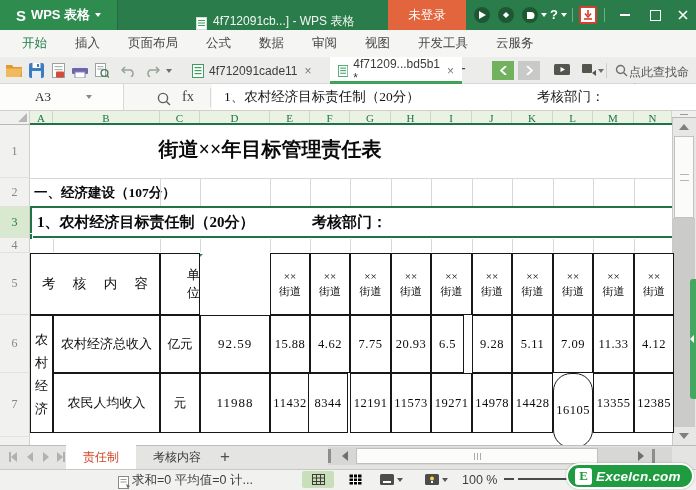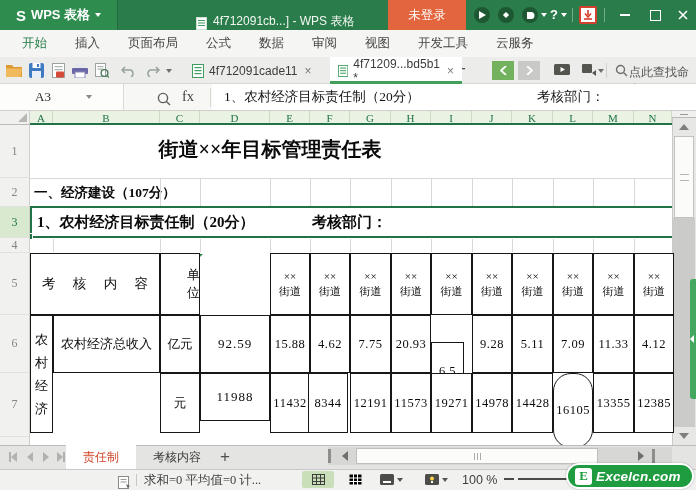--- a/index.html
+++ b/index.html
@@ -392,28 +392,29 @@
 村
 经
 济</div>
       <div class="abs tcell" style="left: 53px; top: 204px; width: 107px; height: 58px; font-size: 13px;">农村经济总收入</div>
       <div class="abs tcell" style="left: 160px; top: 204px; width: 40px; height: 58px; font-size: 12.5px;">亿元</div>
       <div class="abs tcell" style="left: 200px; top: 204px; width: 70px; height: 58px; font-size: 13px; letter-spacing: 1px;">92.59</div>
       <div class="abs tcell" style="left: 270px; top: 204px; width: 40px; height: 58px; font-size: 12.5px; letter-spacing: 0.5px;">15.88</div>
       <div class="abs tcell" style="left: 310px; top: 204px; width: 40px; height: 58px; font-size: 12.5px; letter-spacing: 0.5px;">4.62</div>
       <div class="abs tcell" style="left: 350px; top: 204px; width: 41px; height: 58px; font-size: 12.5px; letter-spacing: 0.5px;">7.75</div>
       <div class="abs tcell" style="left: 391px; top: 204px; width: 40px; height: 58px; font-size: 12.5px; letter-spacing: 0.5px;">20.93</div>
-      <div class="abs tcell" style="left: 431px; top: 204px; width: 33px; height: 58px; font-size: 12.5px; letter-spacing: 0.5px; margin-top: 27px;">6.5</div>
+      <div class="abs tcell" style="left: 431px; top: 204px; width: 33px; height: 58px; font-size: 12.5px; letter-spacing: 0.5px;">6.5</div>
       <div class="abs tcell" style="left: 472px; top: 204px; width: 40px; height: 58px; font-size: 12.5px; letter-spacing: 0.5px;">9.28</div>
       <div class="abs tcell" style="left: 512px; top: 204px; width: 41px; height: 58px; font-size: 12.5px; letter-spacing: 0.5px;">5.11</div>
       <div class="abs tcell" style="left: 553px; top: 204px; width: 40px; height: 58px; font-size: 12.5px; letter-spacing: 0.5px;">7.09</div>
       <div class="abs tcell" style="left: 593px; top: 204px; width: 41px; height: 58px; font-size: 12.5px; letter-spacing: 0.5px;">11.33</div>
       <div class="abs tcell" style="left: 634px; top: 204px; width: 40px; height: 58px; font-size: 12.5px; letter-spacing: 0.5px;">4.12</div>
+      <div class="abs tcell" style="left: 53px; top: 262px; width: 107px; height: 60px; font-size: 13px;">农民人均收入</div>
       <div class="abs tcell" style="left: 160px; top: 262px; width: 40px; height: 60px; font-size: 12.5px;">元</div>
-      <div class="abs tcell" style="left: 200px; top: 262px; width: 70px; height: 48px; font-size: 13px; letter-spacing: 1px;">11988</div>
+      <div class="abs tcell" style="left: 200px; top: 262px; width: 70px; height: 60px; font-size: 13px; letter-spacing: 1px;">11988</div>
       <div class="abs tcell" style="left: 270px; top: 262px; width: 40px; height: 60px; font-size: 12.5px; letter-spacing: 0.5px;">11432</div>
       <div class="abs tcell" style="left: 308px; top: 262px; width: 40px; height: 60px; font-size: 12.5px; letter-spacing: 0.5px;">8344</div>
       <div class="abs tcell" style="left: 350px; top: 262px; width: 41px; height: 60px; font-size: 12.5px; letter-spacing: 0.5px;">12191</div>
       <div class="abs tcell" style="left: 391px; top: 262px; width: 40px; height: 60px; font-size: 12.5px; letter-spacing: 0.5px; text-align: right;">11573</div>
       <div class="abs tcell" style="left: 431px; top: 262px; width: 41px; height: 60px; font-size: 12.5px; letter-spacing: 0.5px;">19271</div>
       <div class="abs tcell" style="left: 472px; top: 262px; width: 40px; height: 60px; font-size: 12.5px; letter-spacing: 0.5px;">14978</div>
       <div class="abs tcell" style="left: 512px; top: 262px; width: 41px; height: 60px; font-size: 12.5px; letter-spacing: 0.5px;">14428</div>
       <div class="abs tcell" style="left: 553px; top: 262px; width: 40px; height: 75px; font-size: 12.5px; letter-spacing: 0.5px; border-radius: 18px;">16105</div>
       <div class="abs tcell" style="left: 593px; top: 262px; width: 41px; height: 60px; font-size: 12.5px; letter-spacing: 0.5px;">13355</div>
       <div class="abs tcell" style="left: 634px; top: 262px; width: 40px; height: 60px; font-size: 12.5px; letter-spacing: 0.5px;">12385</div>
@@ -454,21 +455,21 @@
   <div class="abs" id="statusbar"></div>
   <div class="abs qicon" style="left:114px;top:473px">
     <svg width="13" height="13" viewBox="0 0 13 13">
         <rect x="0.5" y="0.5" width="10" height="12" fill="#fff" stroke="#8a8a88"></rect>
         <rect x="2.5" y="3" width="6" height="1" fill="#9a9a98"></rect>
         <rect x="2.5" y="5.5" width="6" height="1" fill="#9a9a98"></rect>
         <path d="M8 8l4 2-2.5 2z" fill="#6a6a68"></path>
       </svg>
   </div>
   <div class="abs" style="left:136px;top:474px;width:1px;height:12px;background:#c6c6c4"></div>
-  <span class="abs" style="left:144px;top:472px;font-size:12.5px;color:#3f3f3d;font-family:Liberation Serif, serif">求和=0 平均值=0 计...</span>
+  <span class="abs" style="left:132px;top:472px;font-size:12.5px;color:#3f3f3d;font-family:Liberation Sans, sans-serif">求和=0 平均值=0 计...</span>
   <div class="abs viewbtn" style="left:302px;width:32px;background:#c9dfba">
     <svg width="13" height="11" viewBox="0 0 13 11">
         <rect x="0.5" y="0.5" width="12" height="10" fill="none" stroke="#3c3c3a"></rect>
         <path d="M4.5 0v11M8.5 0v11M0 4h13M0 7.5h13" stroke="#3c3c3a"></path>
       </svg>
   </div>
   <div class="abs viewbtn" style="left:340px;width:30px">
     <svg width="13" height="11" viewBox="0 0 13 11">
         <rect x="0.5" y="0.5" width="12" height="10" fill="#55555з3"></rect>
         <path d="M4.5 0v11M8.5 0v11M0 4h13M0 7.5h13" stroke="#fff"></path>

